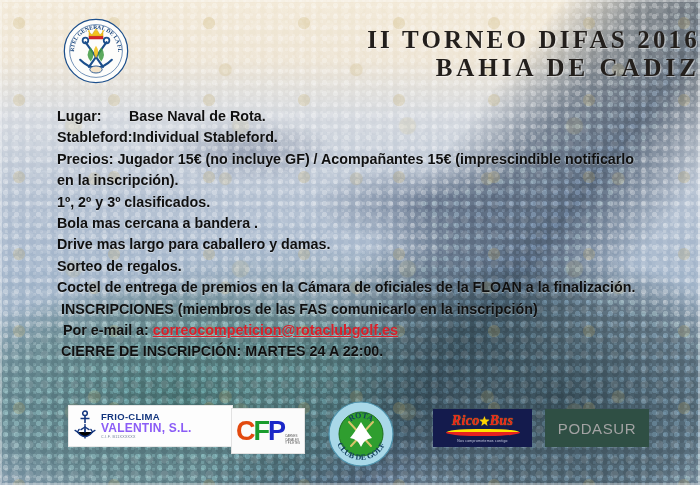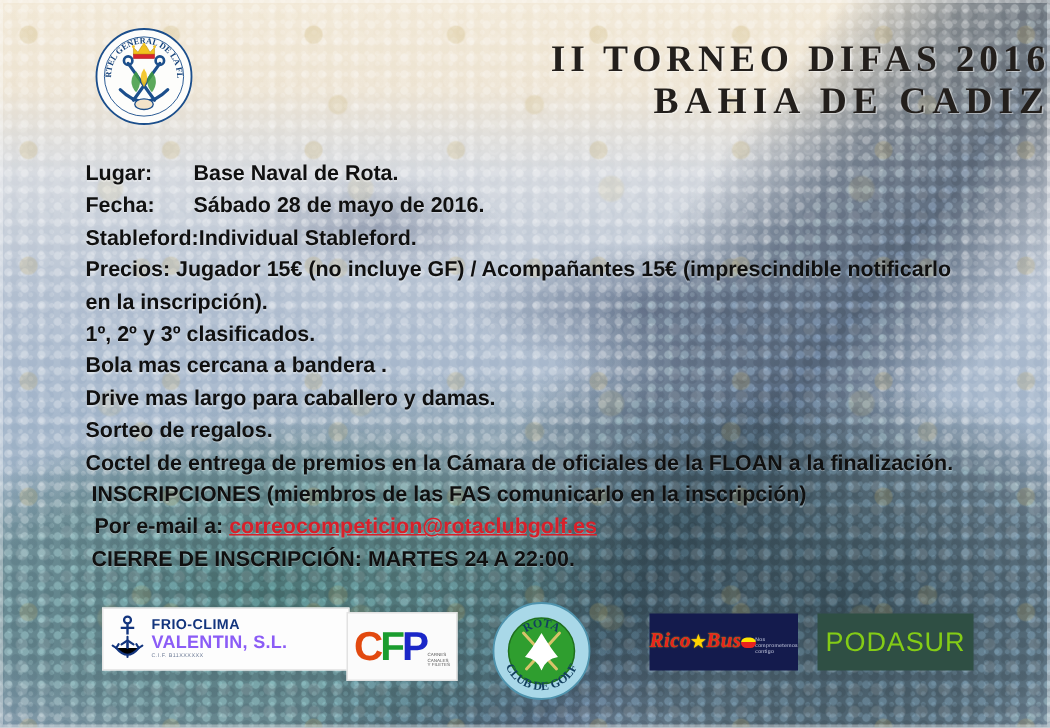--- a/index.html
+++ b/index.html
@@ -117,35 +117,35 @@
   .cfp-c{color:#e2490f;}
   .cfp-f{color:#1a9c2e;}
   .cfp-p{color:#1a27c8;}
   .cfp-sub{font-size:3px;color:#555;line-height:1.2;margin-left:1px;align-self:flex-end;margin-bottom:7px;}
 
   .sp-rota{left:327px;top:2px;width:68px;height:68px;}
   .sp-rota svg{display:block;}
 
   .sp-ricobus{
     left:433px;top:11px;width:99px;height:38px;background:#141b4d;
-    display:flex;flex-direction:row;align-items:center;justify-content:center;
+    display:flex;flex-direction:column;align-items:center;justify-content:center;
   }
   .rb-word{font-family:"Liberation Serif",serif;font-style:italic;font-weight:bold;
     font-size:14px;color:#e8221f;line-height:14px;text-shadow:0 0 1px #ffd400;letter-spacing:.3px;}
   .rb-star{color:#ffd400;font-style:normal;font-size:11px;}
   .rb-swoosh{width:74px;height:7px;margin-top:1px;
     background:linear-gradient(180deg,#ffe500 0 45%,#e8221f 45% 100%);
     border-radius:50%/60%;}
   .rb-tag{font-size:3.4px;color:#cfd4e8;margin-top:3px;letter-spacing:.25px;}
 
   .sp-podasur{
     left:545px;top:11px;width:104px;height:38px;background:#2f4f44;
     display:flex;align-items:center;justify-content:center;
   }
-  .sp-podasur span{color:#84cc16;font-size:18px;letter-spacing:.6px;}
+  .sp-podasur span{color:#a3a3a3;font-size:15px;letter-spacing:.6px;}
 </style>
 </head>
 <body>
 
 <div id="poster">
 
   <div class="bg-base"></div>
   <div class="bg-mosaic"></div>
   <div class="bg-mosaic2"></div>
   <div class="bg-speck"></div>
@@ -184,23 +184,20 @@
   </div>
 
   <div class="title">
     <span>II TORNEO DIFAS 2016</span>
     <span class="l2">BAHIA DE CADIZ</span>
   </div>
 
   <div class="body">
     <div class="row">
       <span class="lbl-w">Lugar:</span><span>Base Naval de Rota.</span>
-    </div>
-    <div class="row">
-      <span class="lbl-w">Fecha:</span><span>Sábado 28 de mayo de 2016.</span>
     </div>
     <div class="row">
       <span class="lbl-w">Stableford:</span><span>Individual Stableford.</span>
     </div>
 
     <div class="row">Precios: Jugador 15€ (no incluye GF) / Acompañantes 15€ (imprescindible notificarlo</div>
     <div class="row">en la inscripción).</div>
     <div class="row">1º, 2º y 3º clasificados.</div>
     <div class="row">Bola mas cercana a bandera .</div>
     <div class="row">Drive mas largo para caballero y damas.</div>

